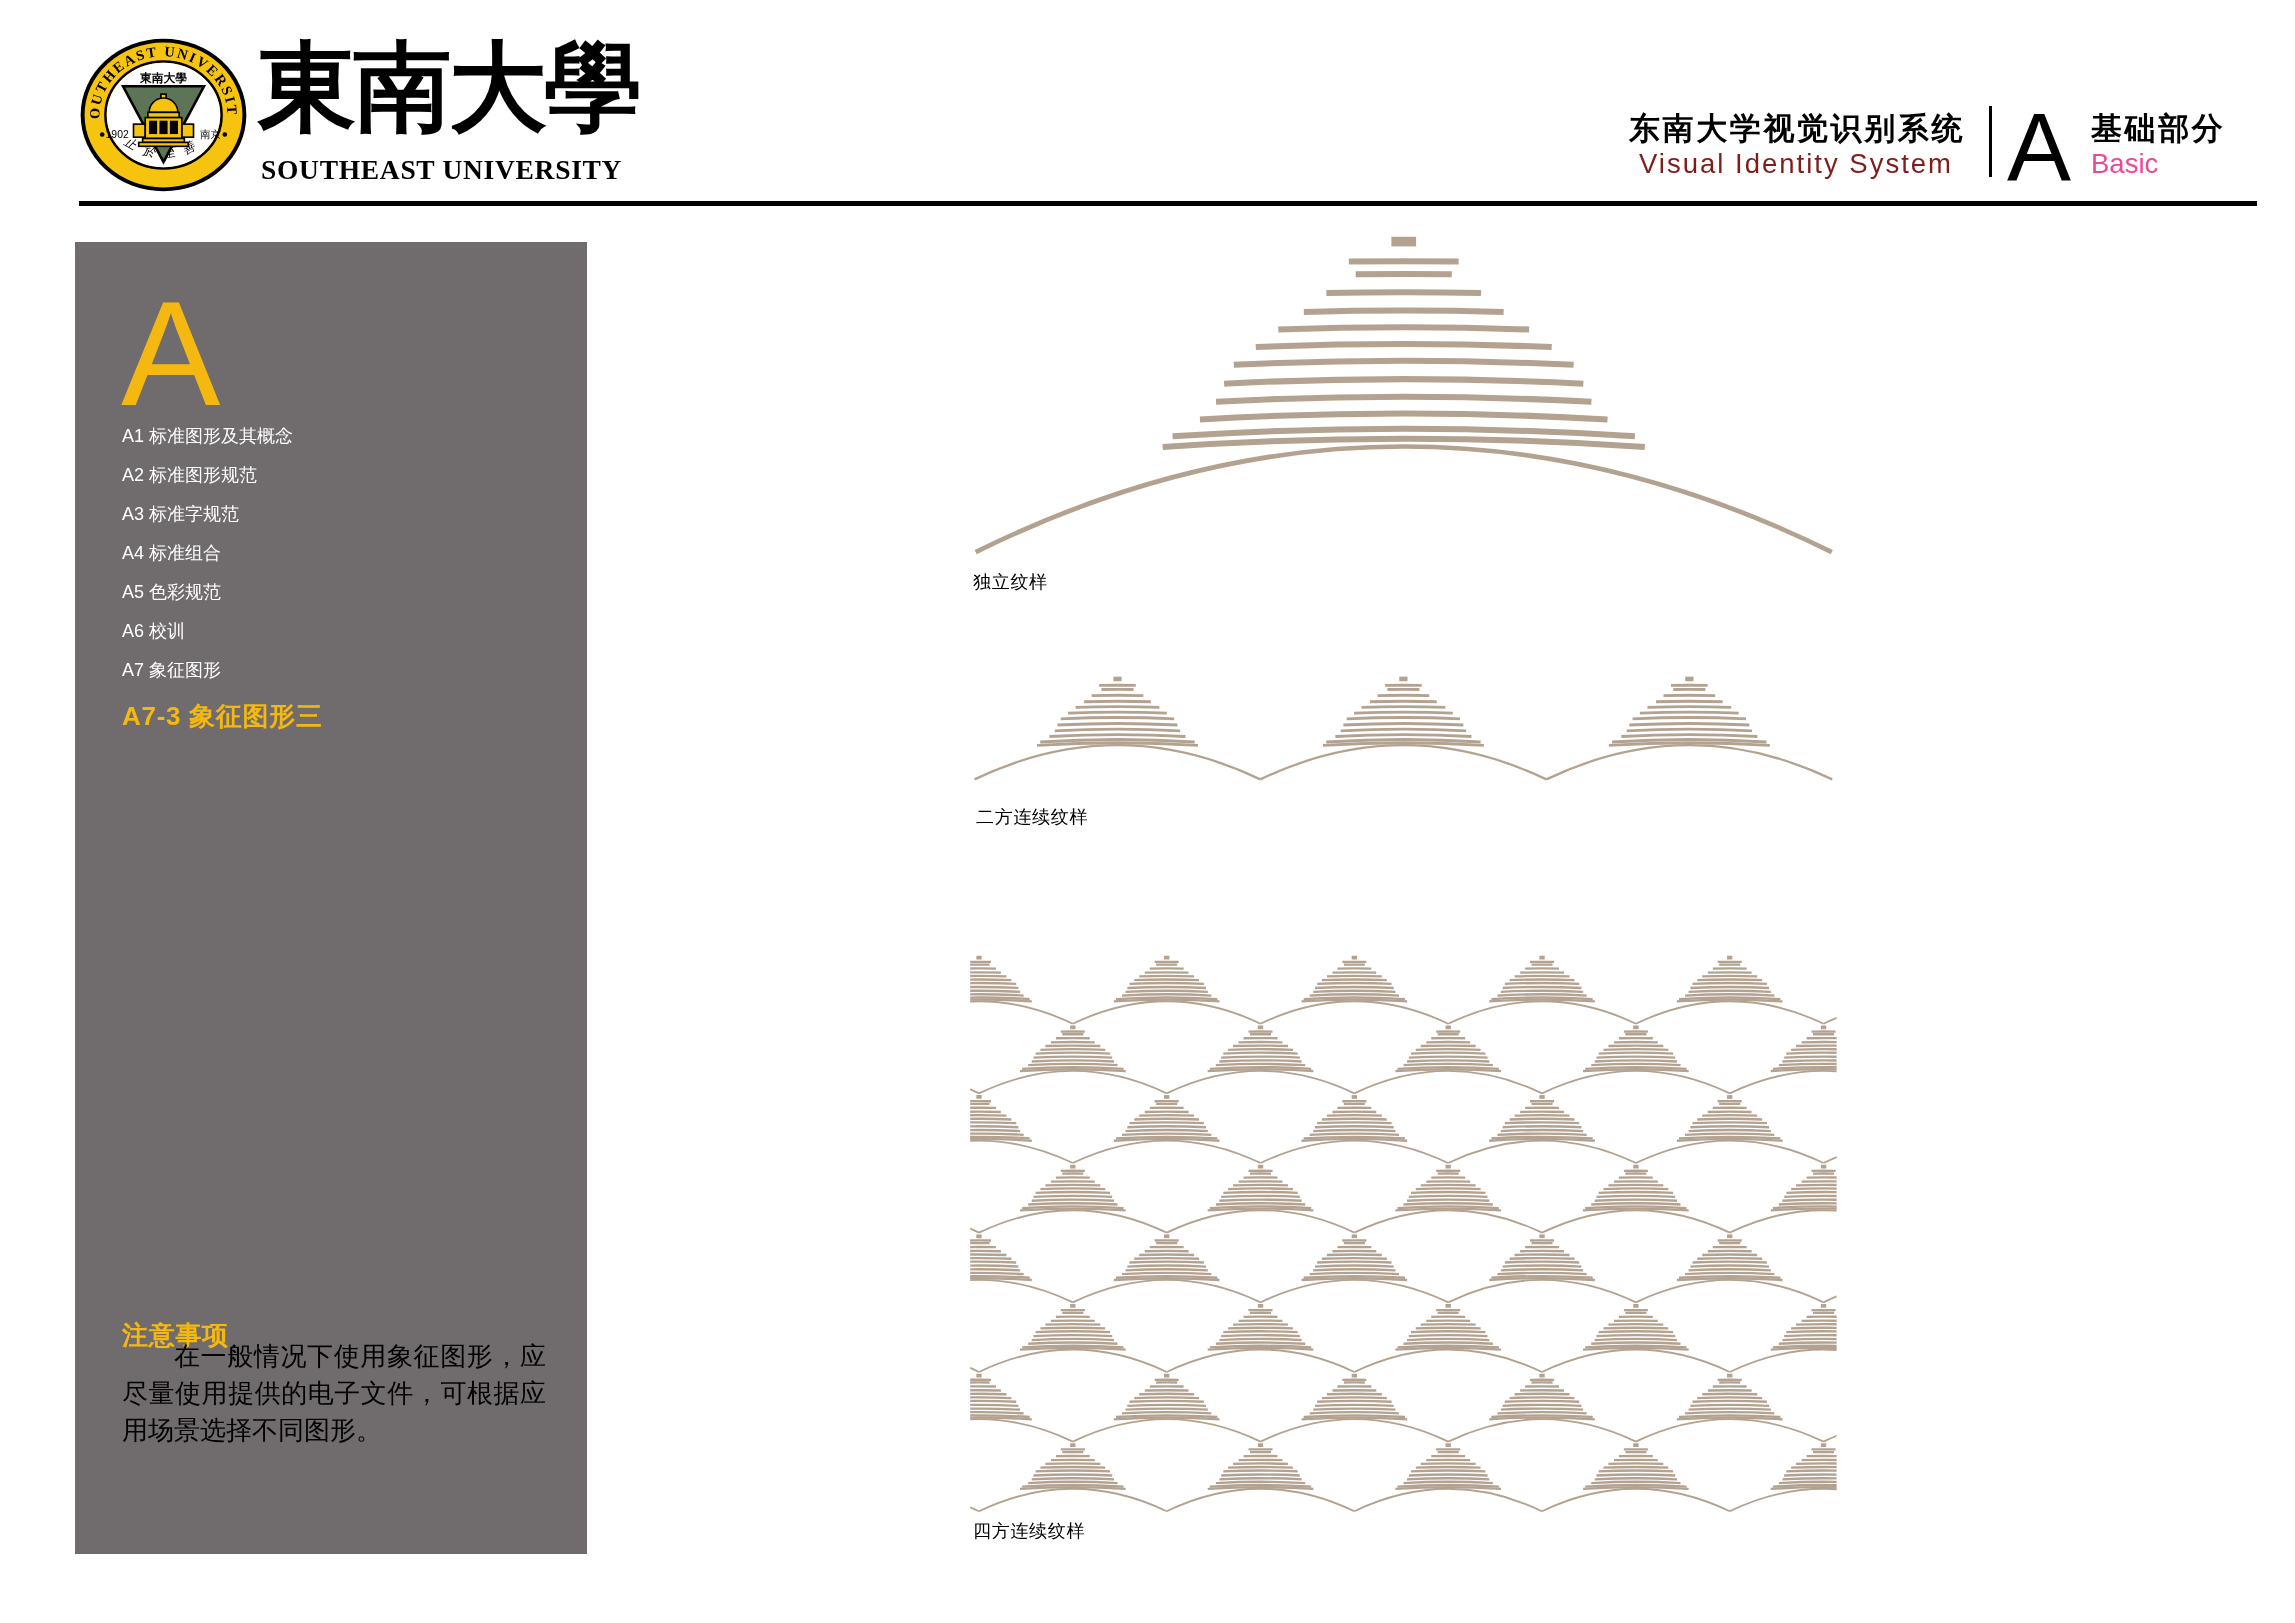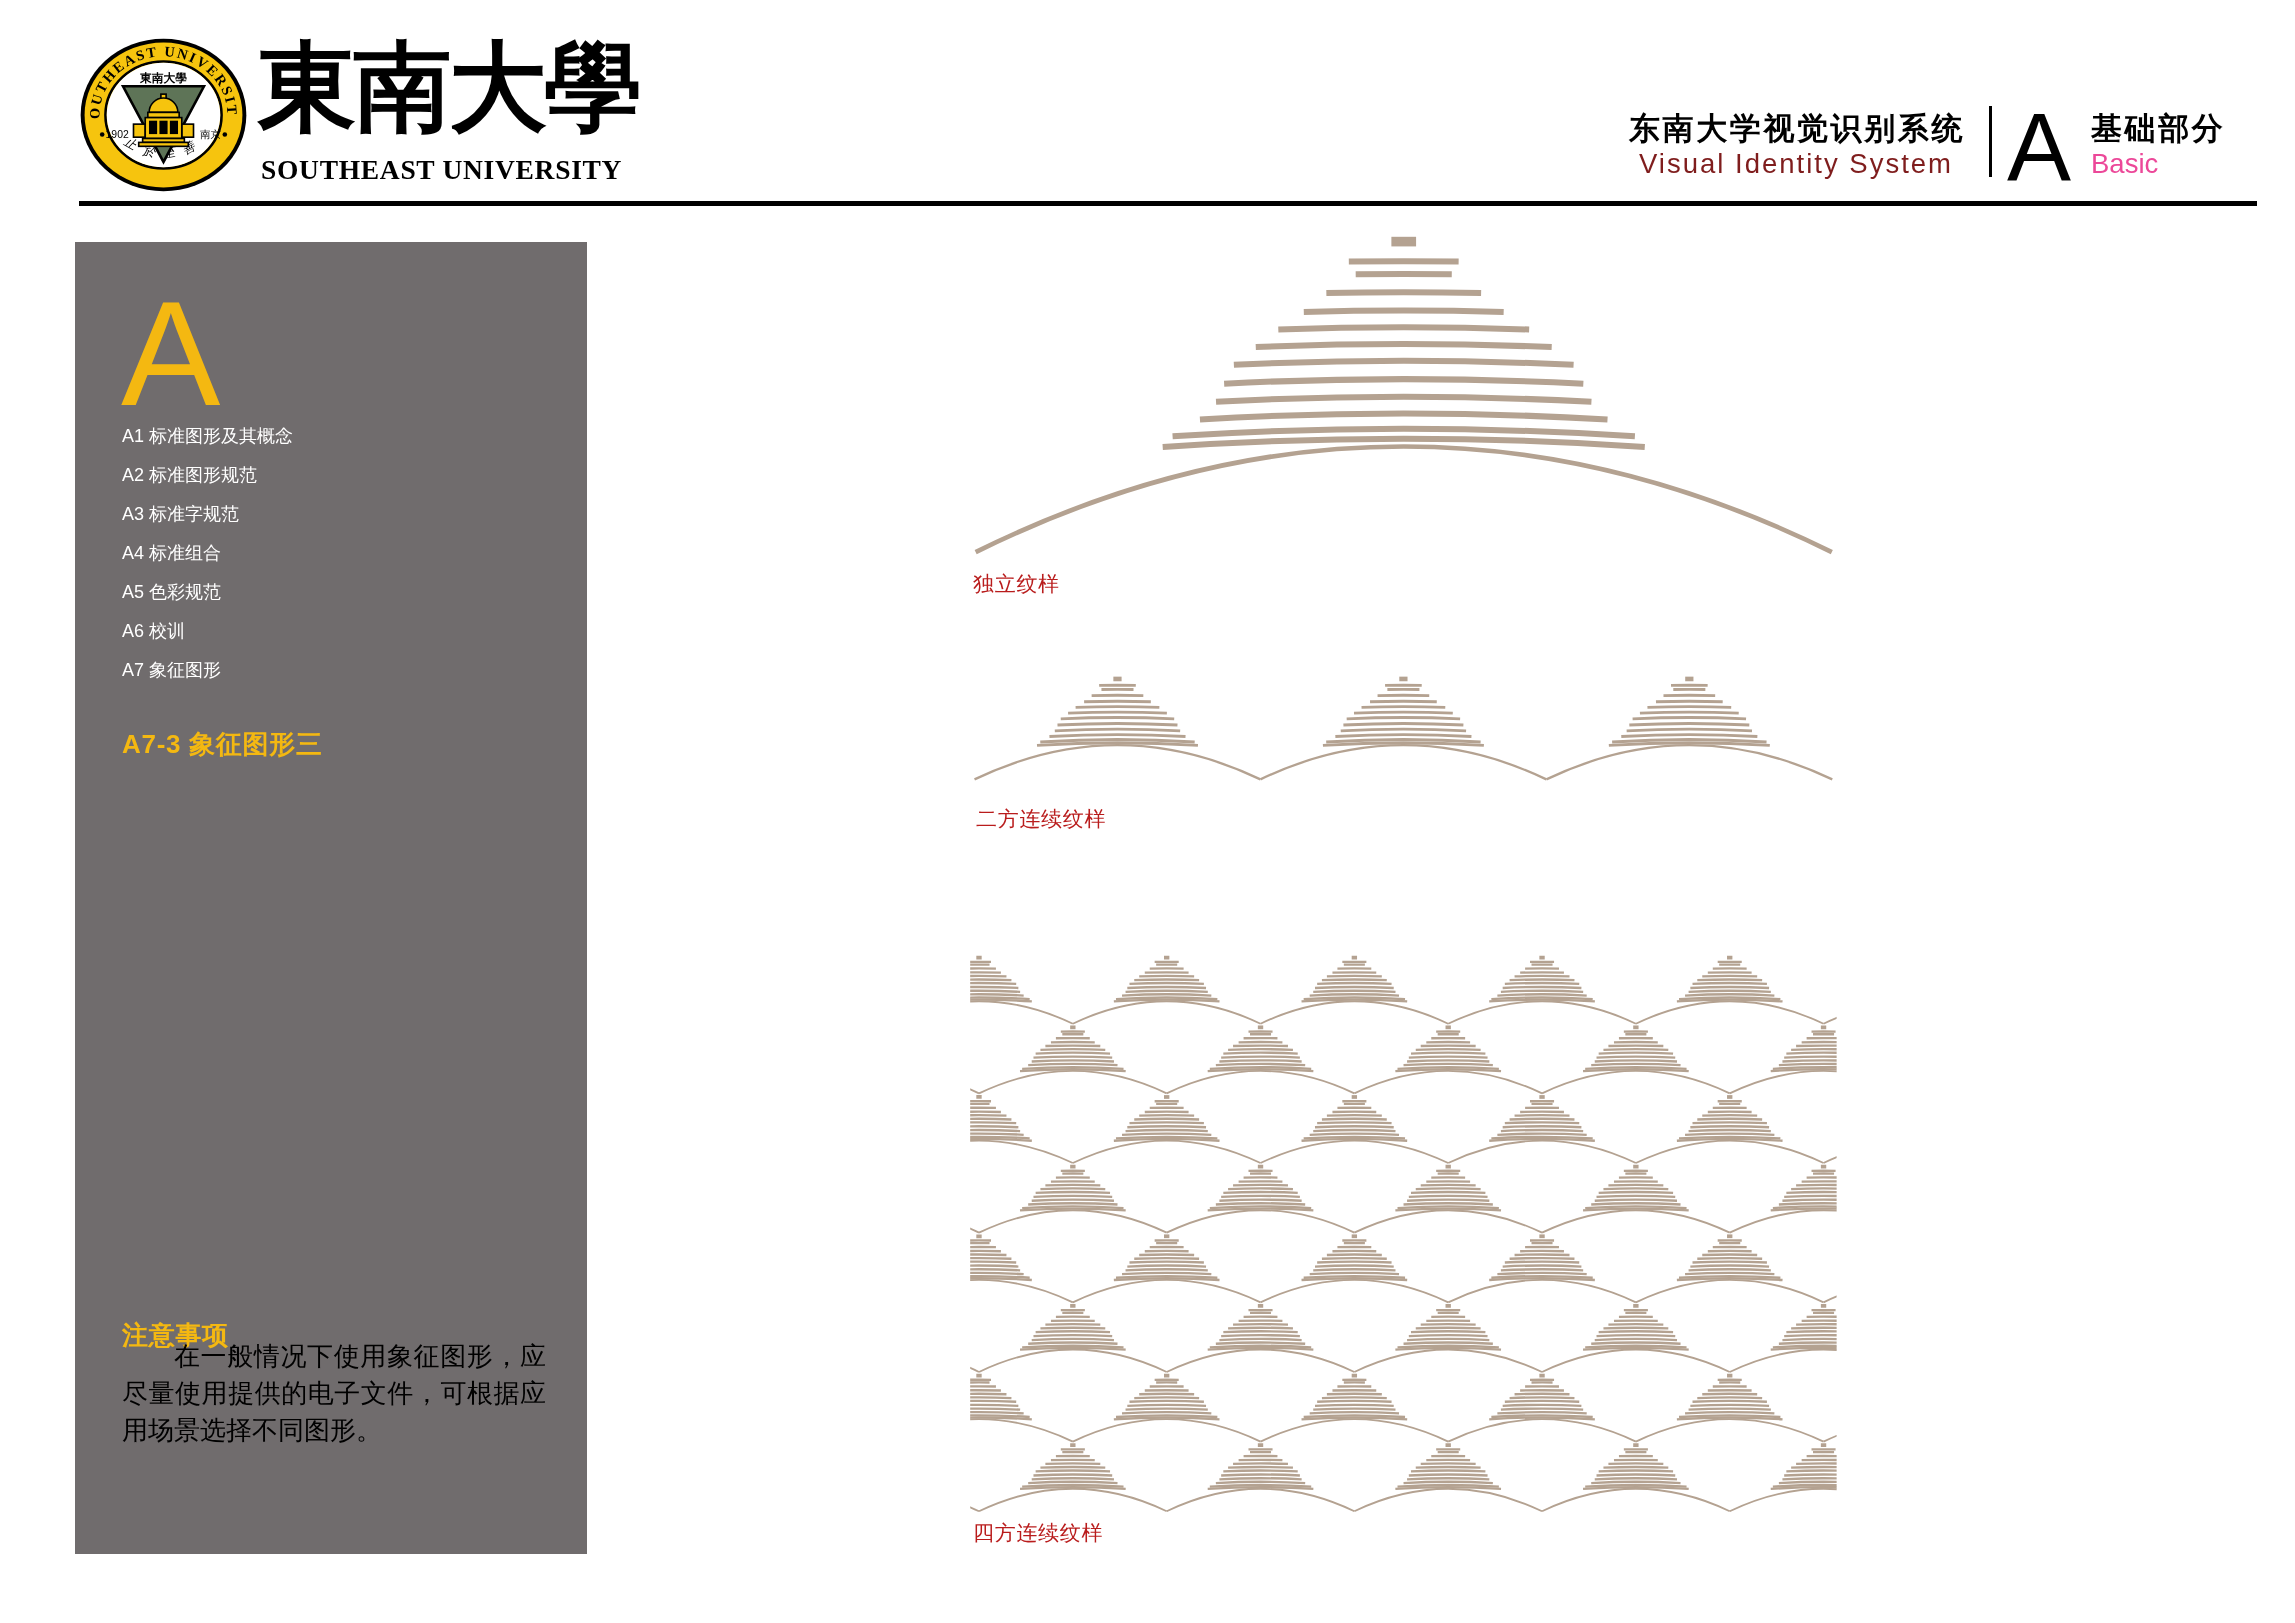--- a/index.html
+++ b/index.html
@@ -18,34 +18,34 @@
   #hdr-letter{position:absolute;left:2007px;top:99px;font-size:96px;line-height:96px;font-weight:400;}
   #hdr-section-cn{position:absolute;left:2091px;top:108px;font-size:31px;font-weight:700;letter-spacing:2.6px;}
   #hdr-section-en{position:absolute;left:2091px;top:148px;font-size:27.5px;font-weight:400;color:#ec4899;}
   #top-rule{position:absolute;left:79px;top:201px;width:2178px;height:5.2px;background:#000;}
 
   
   #sidebar{position:absolute;left:75px;top:242px;width:512px;height:1312px;background:#706c6d;}
   #sidebar .big-a{position:absolute;left:46px;top:37px;font-size:149px;line-height:149px;font-weight:400;}
   #menu{position:absolute;left:47px;top:175px;font-size:18px;line-height:39px;color:#fff;}
   #menu .menu-item{white-space:nowrap;cursor:default;}
-  #sec-heading{position:absolute;left:47px;top:485px;font-size:26px;font-weight:700;letter-spacing:0.7px;}
+  #sec-heading{position:absolute;left:47px;top:457px;font-size:26px;font-weight:700;letter-spacing:0.7px;}
   #sidebar-paras{position:absolute;left:47px;top:522px;width:424px;font-size:26px;line-height:38px;
                  color:#fff;text-align:justify;}
   #sidebar-paras p{margin:0;text-indent:2em;}
   #notice-heading{position:absolute;left:47px;top:1056px;font-size:26px;font-weight:700;letter-spacing:0.7px;}
   #notice-text{position:absolute;left:47px;top:1096px;width:424px;font-size:26px;line-height:37px;
                color:#000000;text-align:justify;text-indent:2em;margin:0;}
 
   
   .pattern-svg{position:absolute;}
   #pattern-single{left:949px;top:222px;width:916px;height:366px;}
   #pattern-band{left:949px;top:667px;width:916px;height:177px;}
   #pattern-grid{left:949px;top:942px;width:916px;height:582px;}
-  .pattern-label{position:absolute;font-size:21px;color:#b91c1c;letter-spacing:0.7px;}
+  .pattern-label{position:absolute;font-size:18px;color:#000000;letter-spacing:0.7px;}
   #label-single{left:973px;top:570px;}
   #label-band{left:976px;top:805px;}
   #label-grid{left:973px;top:1519px;}
 </style>
 </head>
 <body>
 
 <div class="page">
 
   <svg id="seal-svg" viewBox="0 0 256 236">

